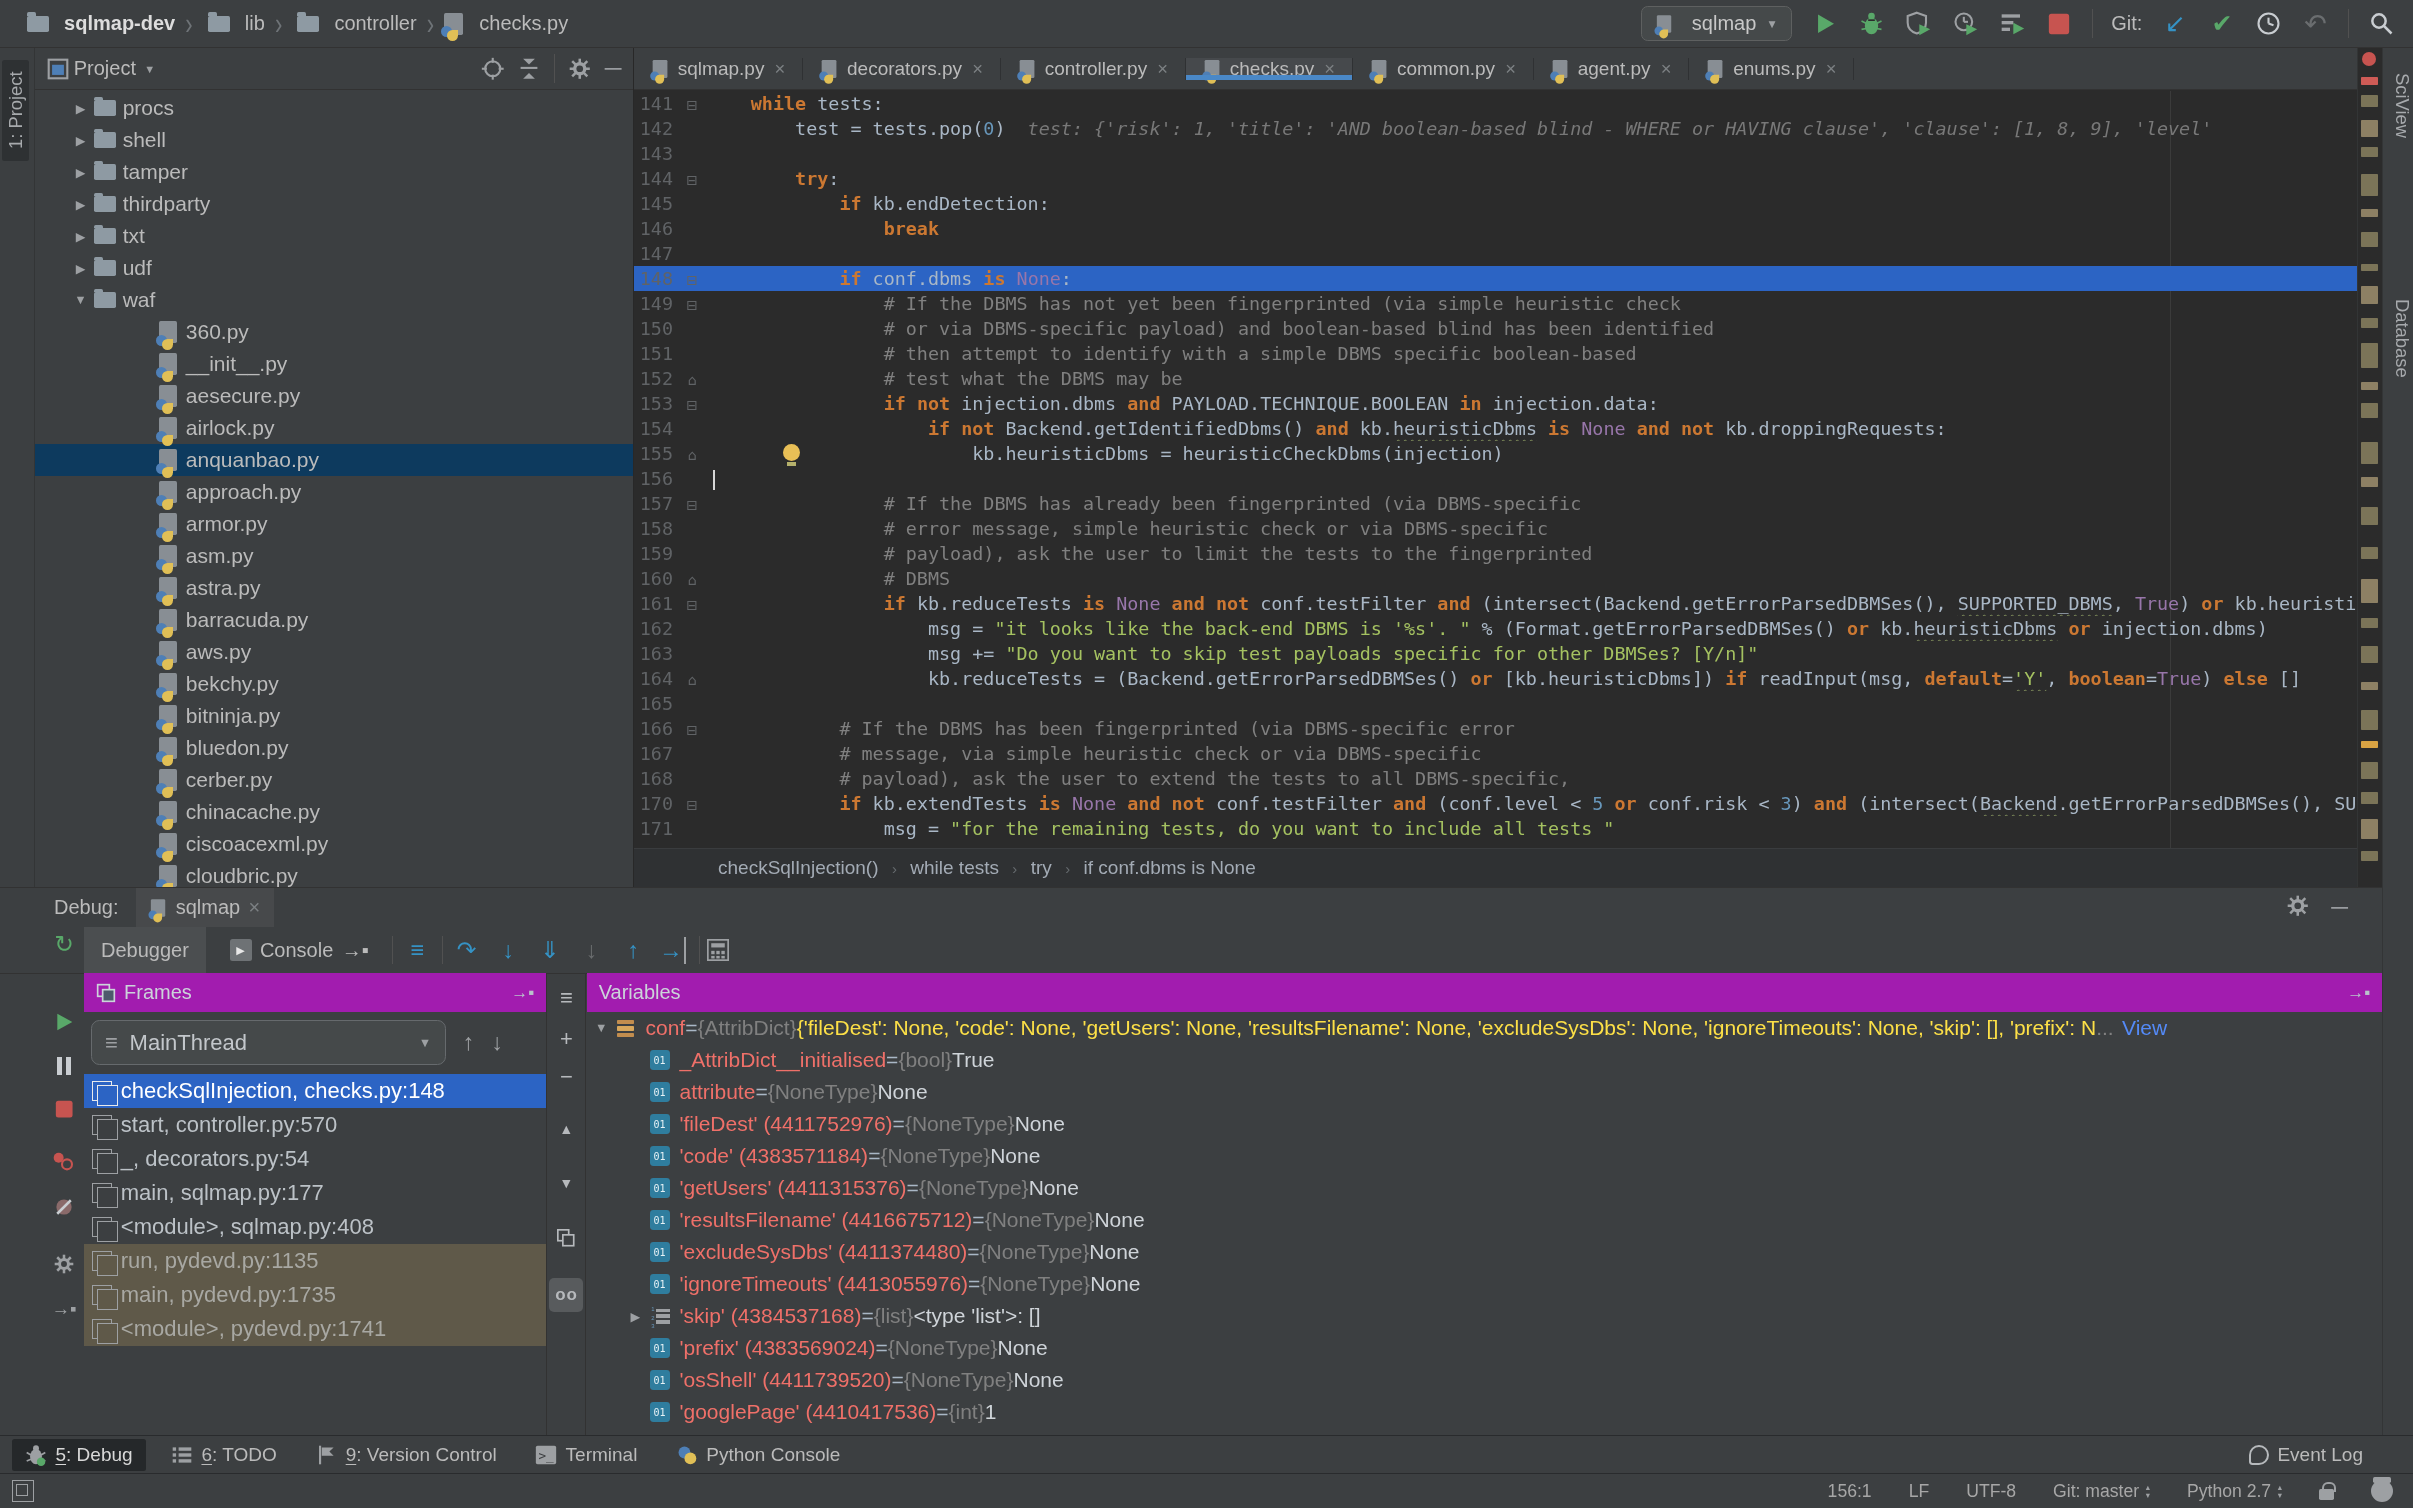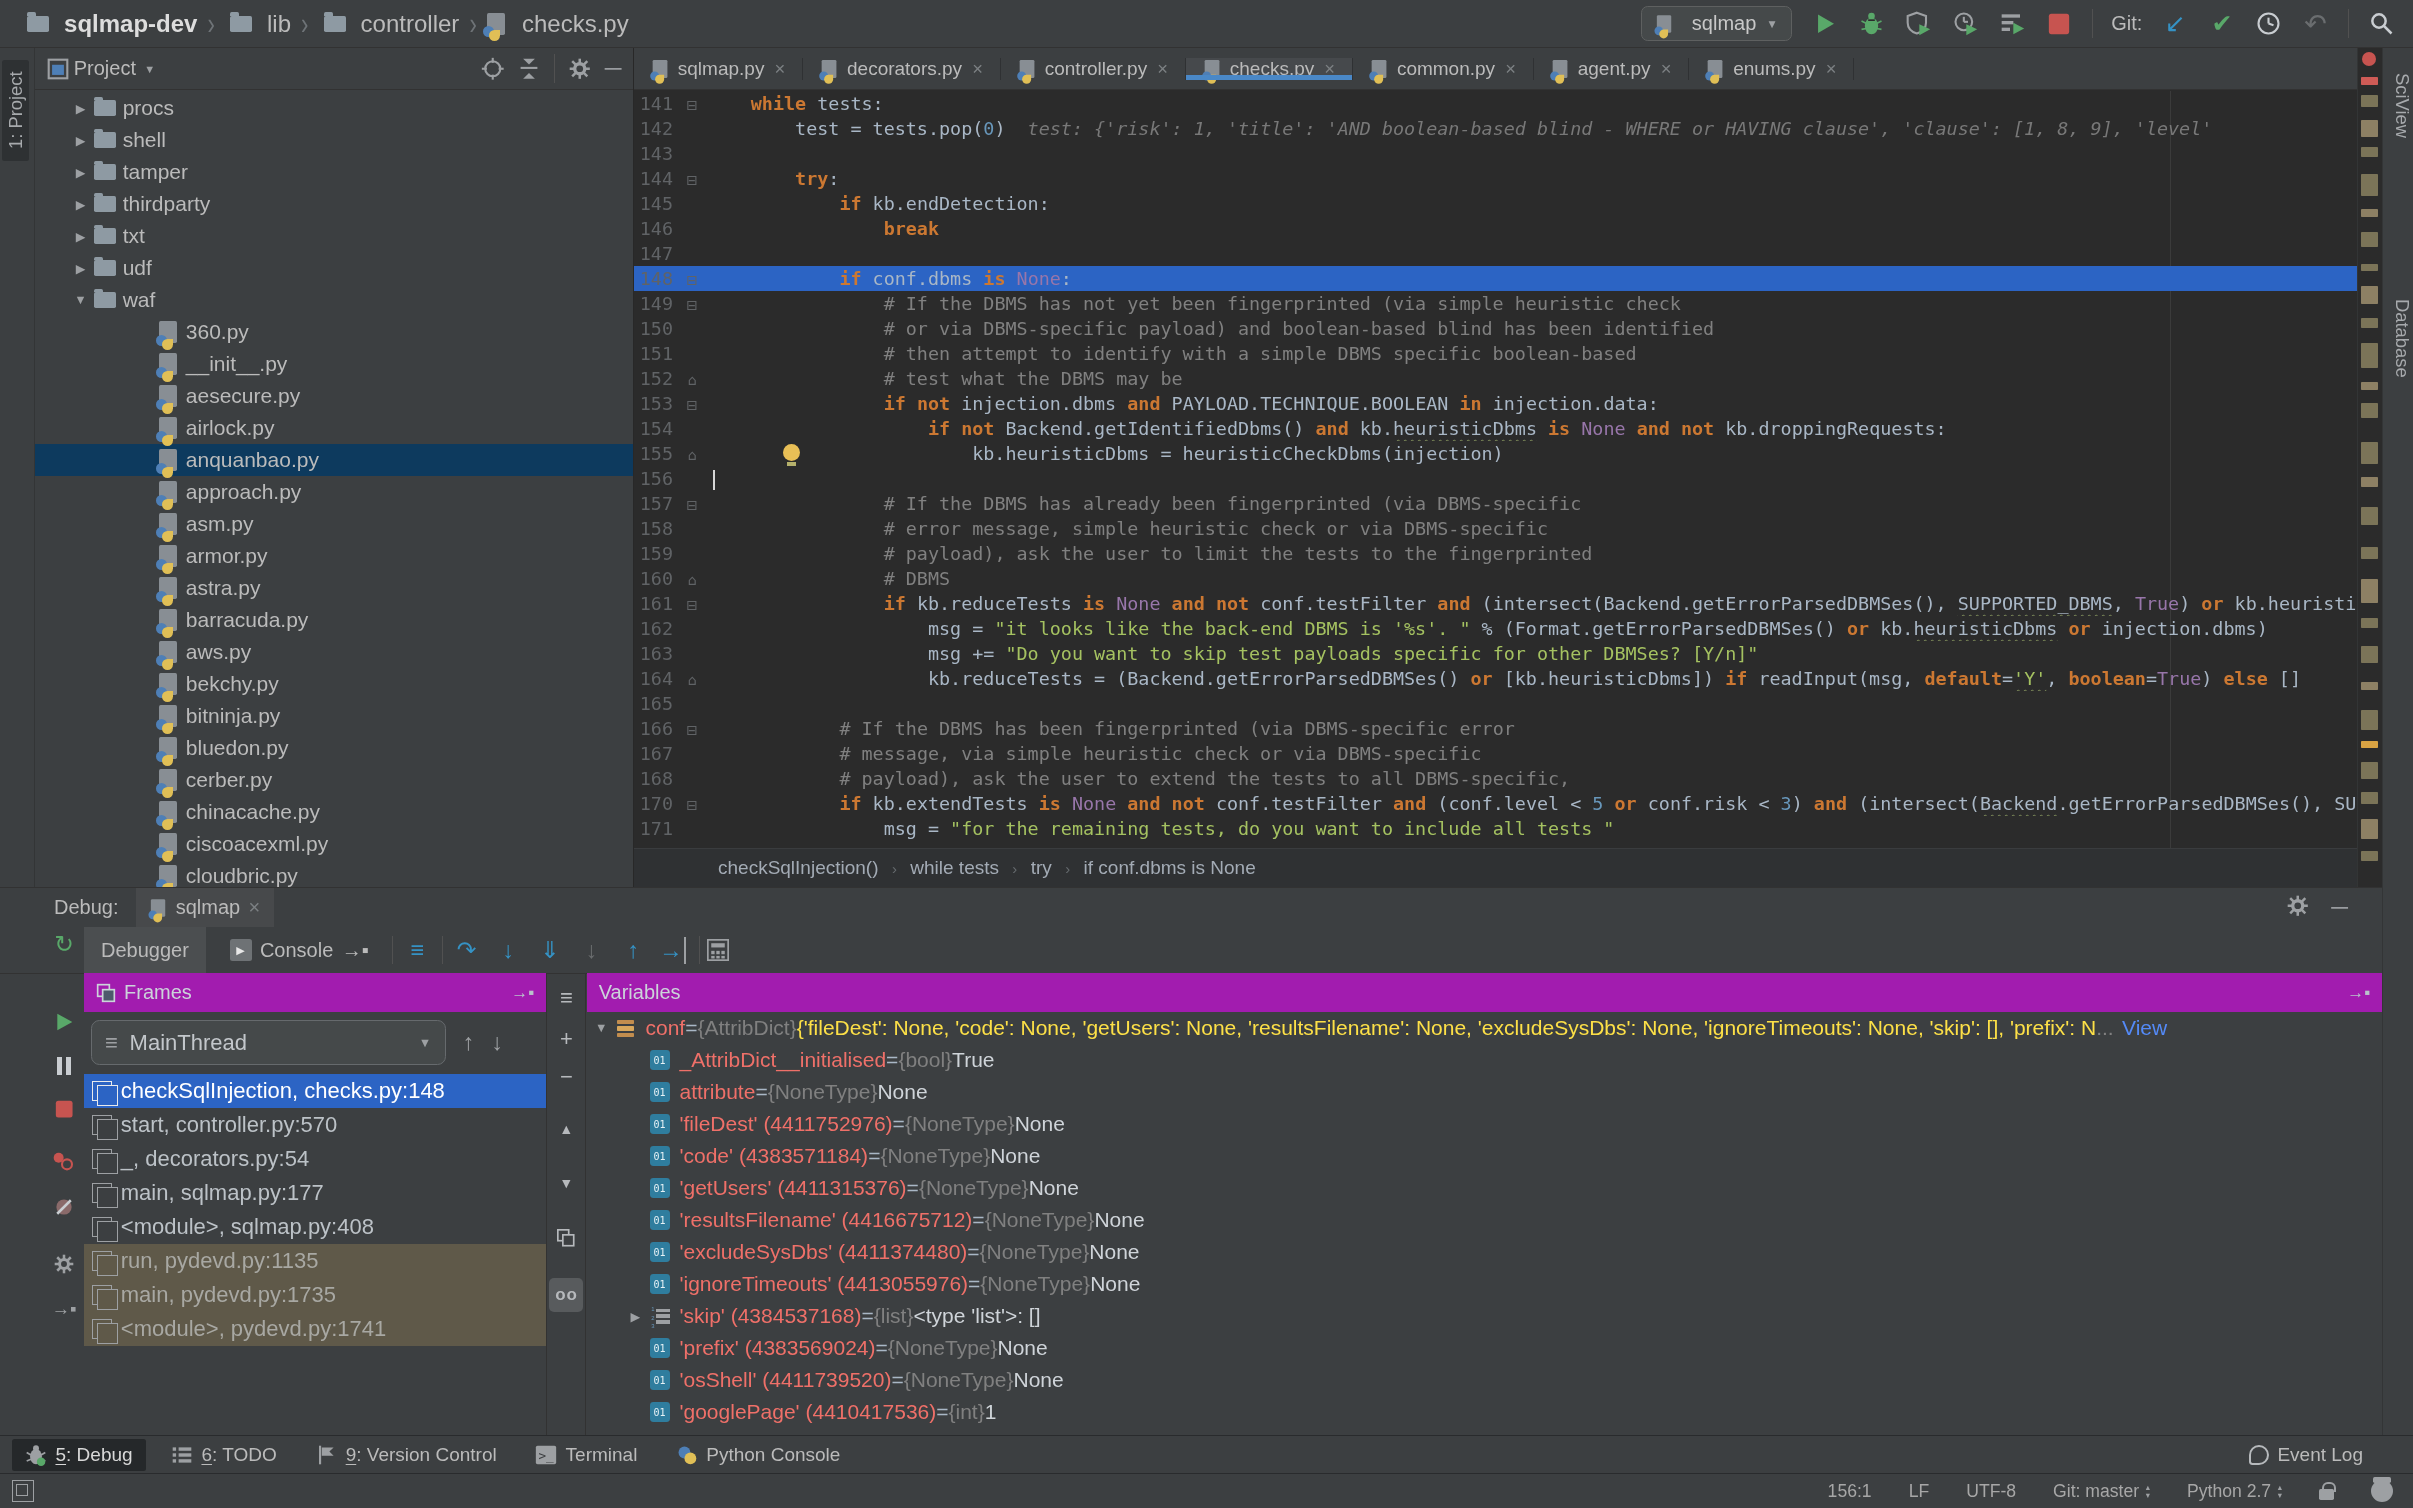--- a/index.html
+++ b/index.html
@@ -2,21 +2,21 @@
 <html style="font-size:13.4px"><head>
 <meta charset="utf-8">
 <style>
   html,body{margin:0;padding:0;background:#2b2b2b;}
   *{box-sizing:border-box;}
   .app{position:relative;width:2413px;height:1508px;background:#3c3f41;overflow:hidden;
        font-family:"Liberation Sans","DejaVu Sans",sans-serif;color:#bbbbbb;font-size:19px;}
   
   .topbar{position:absolute;left:0;top:0;width:2413px;height:48px;background:#3c3f41;border-bottom:1.7px solid #323232;display:flex;align-items:center;}
   .tb-crumbs{display:flex;align-items:center;gap:8.4px;padding-left:22px;}
-  .tb-crumbs .seg{display:flex;align-items:center;gap:8.4px;font-size:24px;color:#bbbbbb;text-align:center;}
+  .tb-crumbs .seg{display:flex;align-items:center;gap:8.4px;font-size:20px;color:#bbbbbb;text-align:center;}
   .tb-crumbs .seg.first .lbl{font-weight:bold;color:#dddddd;}
   .chev{color:#6e7377;font-size:22px;padding:0 1.7px;transform:scaleY(1.4);}
   .tb-right{margin-left:auto;display:flex;align-items:center;gap:18.4px;padding-right:17px;}
   .runpill{display:flex;align-items:center;gap:10px;border:0.8px solid #5e6060;background:#45494a;border-radius:6.7px;height:35px;padding:0 13.4px;}
   .runpill .cfg{font-size:20px;color:#c8c8c8;}
   .runpill .dd{font-size:11.7px;color:#9da0a3;}
   .tbi{width:28.5px;height:28.5px;display:flex;align-items:center;justify-content:center;font-size:22.6px;}
   .sep-v{width:0.8px;height:28.5px;background:#515151;}
   .green{color:#59A869;} .blue{color:#3592C4;} .dim{color:#6a6d6f;}
   
@@ -334,25 +334,25 @@
         <div class="trow sel" style="padding-left: 124px;">
           <span class="pyic"></span>
           <span>anquanbao.py</span>
         </div>
         <div class="trow" style="padding-left: 124px;">
           <span class="pyic"></span>
           <span>approach.py</span>
         </div>
         <div class="trow" style="padding-left: 124px;">
           <span class="pyic"></span>
+          <span>armor.py</span>
+        </div>
+        <div class="trow" style="padding-left: 124px;">
+          <span class="pyic"></span>
           <span>asm.py</span>
-        </div>
-        <div class="trow" style="padding-left: 124px;">
-          <span class="pyic"></span>
-          <span>armor.py</span>
         </div>
         <div class="trow" style="padding-left: 124px;">
           <span class="pyic"></span>
           <span>astra.py</span>
         </div>
         <div class="trow" style="padding-left: 124px;">
           <span class="pyic"></span>
           <span>barracuda.py</span>
         </div>
         <div class="trow" style="padding-left: 124px;">

